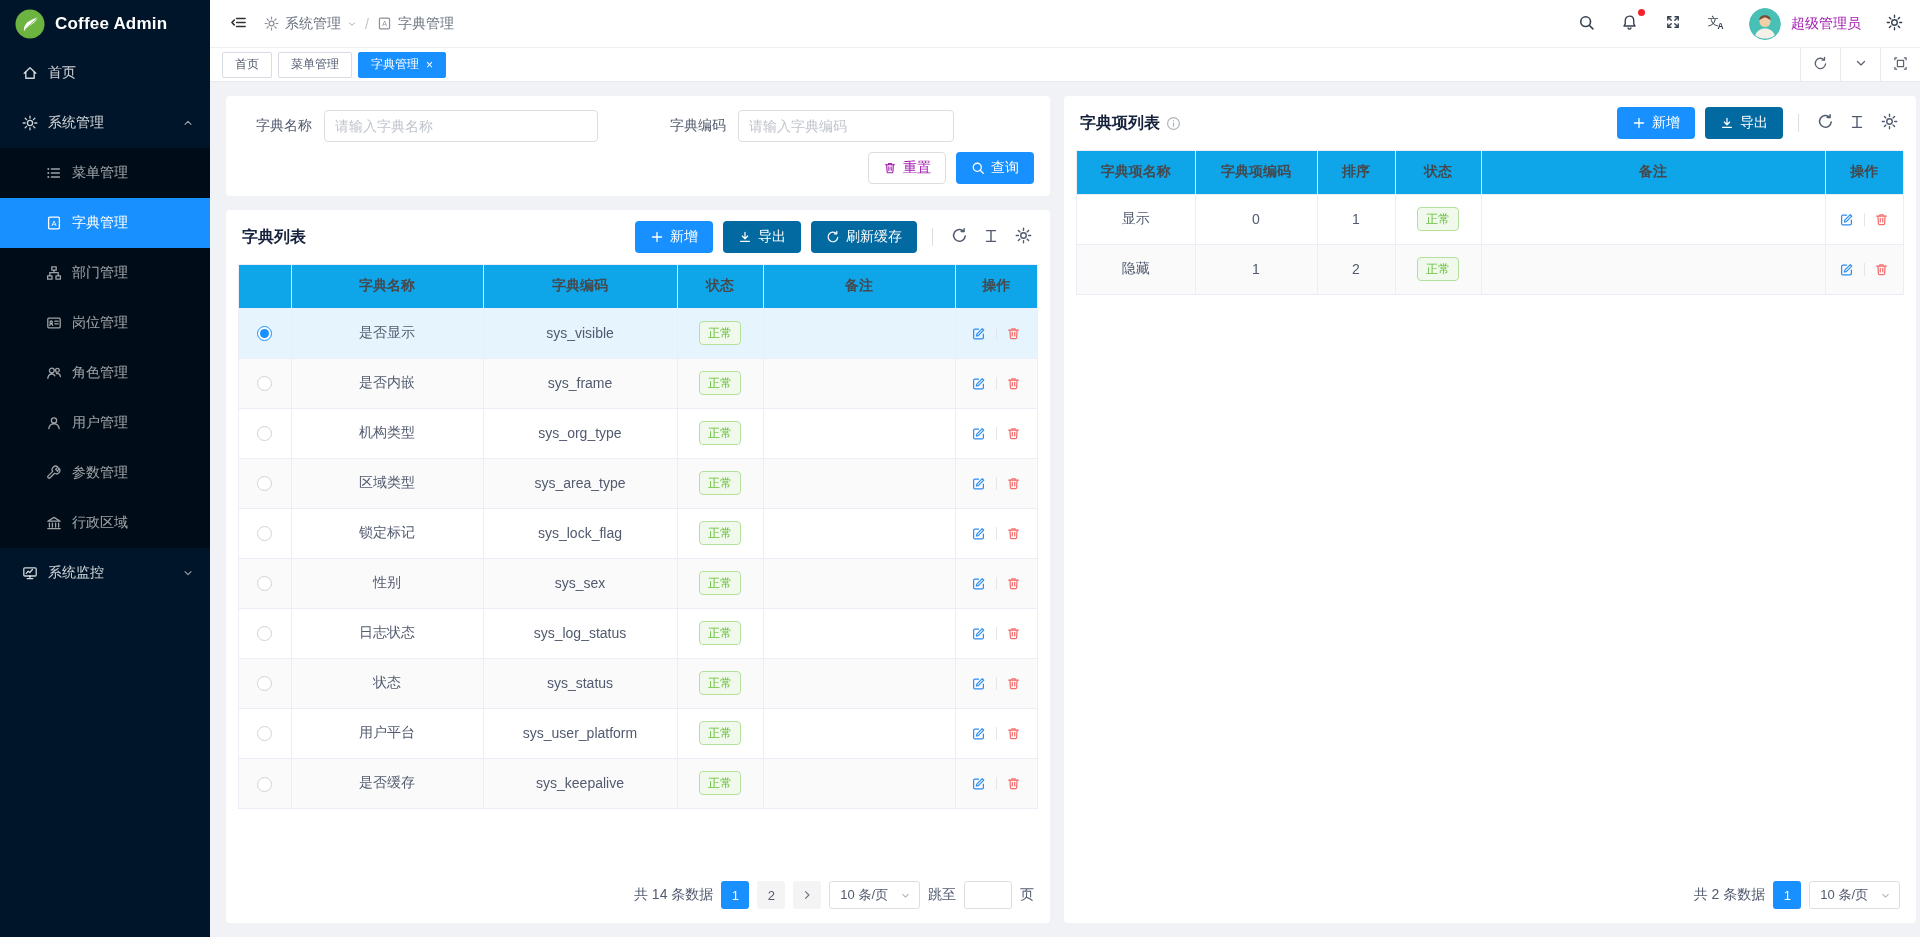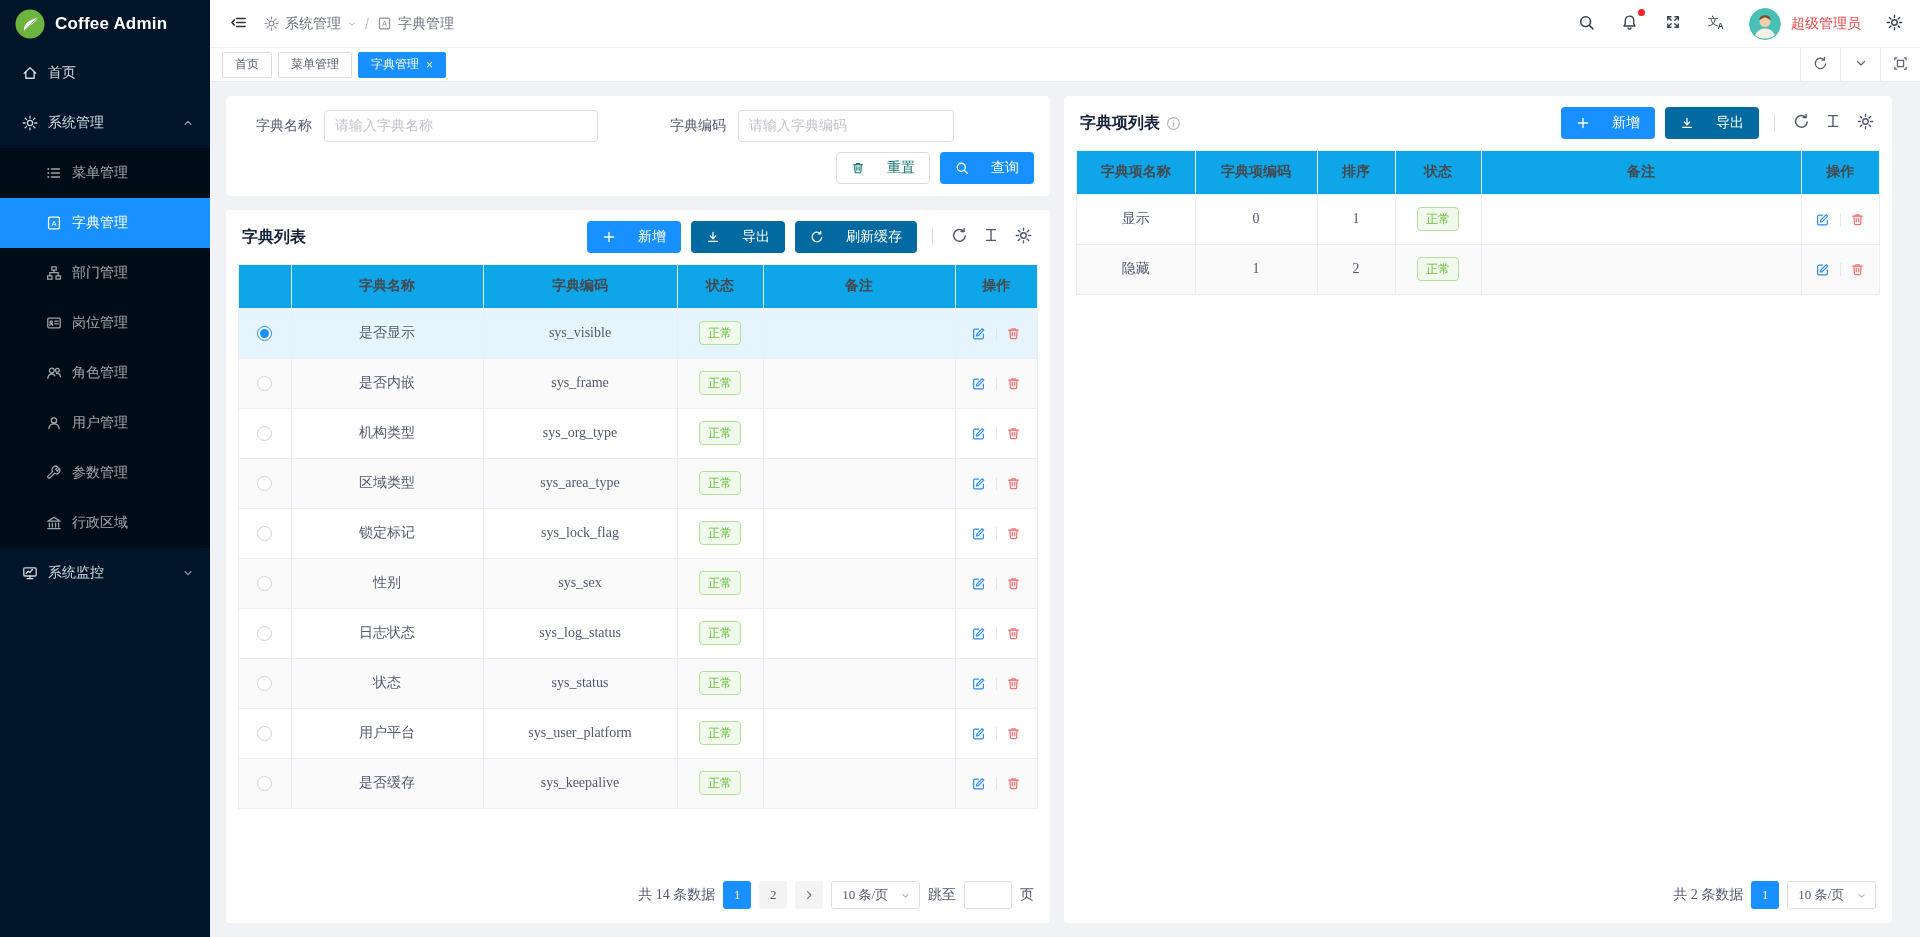--- a/index.html
+++ b/index.html
@@ -30,48 +30,48 @@
   .nav-left { display:flex; align-items:center; gap:16px; }
   .collapse-btn { width:20px; height:20px; display:flex; align-items:center; justify-content:center; color:#303133; }
   .breadcrumb { display:flex; align-items:center; gap:8px; color:#6c7480; }
   .bc-item { display:flex; align-items:center; gap:6px; }
   .bc-caret { width:10px; height:10px; display:inline-flex; color:#9aa1ab; }
   .bc-sep { color:#c0c4cc; }
   .nav-right { margin-left:auto; display:flex; align-items:center; gap:24px; }
   .nav-icon { width:19px; height:19px; display:flex; align-items:center; justify-content:center; color:#35404e; position:relative; }
   .badge-dot { position:absolute; top:-5px; right:-6px; width:7px; height:7px; border-radius:50%; background:#f5222d; }
   .avatar { width:32px; height:32px; border-radius:50%; overflow:hidden; flex-shrink:0; margin-right:-14px; }
-  .username { color:#ef4444; }
+  .username { color:#a21caf; }
 
   .tabbar { height:34px; background:#fff; display:flex; align-items:stretch; padding-left:12px; border-bottom:1px solid #e8eaec; flex-shrink:0; }
   .tabs { display:flex; gap:6px; align-items:center; flex:1; }
   .tab { height:26px; padding:0 12px; border:1px solid #d8dce5; border-radius:2px; font-size:12px; display:flex; align-items:center; gap:7px; color:#515a6e; background:#fff; }
   .tab.active { background:#1890ff; border-color:#1890ff; color:#fff; }
   .tab-close { font-size:12px; line-height:1; }
   .tab-tools { display:flex; margin-left:auto; }
   .tab-tool { width:40px; border-left:1px solid #e8eaec; display:flex; align-items:center; justify-content:center; color:#5c6470; }
 
-  .content { flex:1; display:flex; gap:14px; padding:14px 28px 14px 16px; min-height:0;font-family:Liberation Serif, serif; }
+  .content { flex:1; display:flex; gap:14px; padding:14px 4px 14px 16px; min-height:0; }
   .col-left { width:824px; flex-shrink:0; display:flex; flex-direction:column; min-height:0; }
   .col-right { flex:1; min-width:0; display:flex; flex-direction:column; min-height:0; }
   .card { background:#fff; border-radius:4px; }
 
   
   .search-card { padding:14px 16px 12px; flex-shrink:0; }
   .form-row { display:flex; align-items:center; }
   .form-item { display:flex; align-items:center; }
   .form-item + .form-item { margin-left:58px; }
   .form-label { width:70px; text-align:right; margin-right:12px; flex-shrink:0; }
   .input { height:32px; border:1px solid #dcdee2; border-radius:4px; padding:0 10px; font-size:14px; color:#515a6e; background:#fff; }
   .input::placeholder { color:#c0c4cc; }
   .input-name { width:274px; }
   .input-code { width:216px; }
   .search-actions { display:flex; justify-content:flex-end; gap:10px; margin-top:10px; }
-  .btn { height:32px; border-radius:4px; display:inline-flex; align-items:center; justify-content:center; gap:22px; font-size:14px; padding:0 14px; border:1px solid transparent; }
-  .btn-default { border-color:#dcdee2; color:#0f766e; background:#fff;text-align:right; }
+  .btn { height:32px; border-radius:4px; display:inline-flex; align-items:center; justify-content:center; gap:6px; font-size:14px; padding:0 14px; border:1px solid transparent; }
+  .btn-default { border-color:#dcdee2; color:#a21caf; background:#fff;text-align:right; }
   .btn-primary { background:#1890ff; color:#fff; }
   .btn-warning { background:#0369a1; color:#fff; }
   .btn-success { background:#0369a1; color:#fff; }
   .btn .b-icon { width:14px; height:14px; display:inline-flex; }
 
   
   .table-card { flex:1; display:flex; flex-direction:column; min-height:0; }
   .list-card { margin-top:14px; }
   .card-head { height:54px; display:flex; align-items:center; padding:0 16px; gap:10px; flex-shrink:0; }
   .head-left { display:flex; align-items:center; gap:6px; margin-right:auto; }

